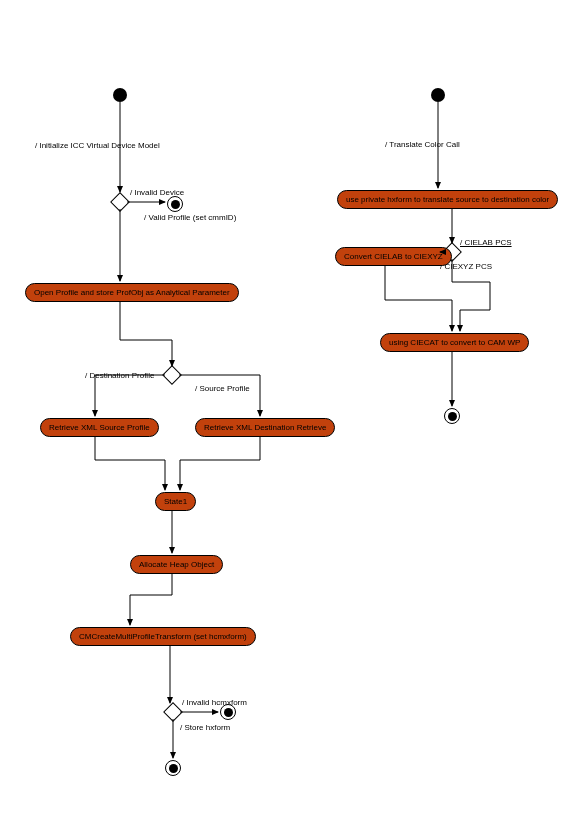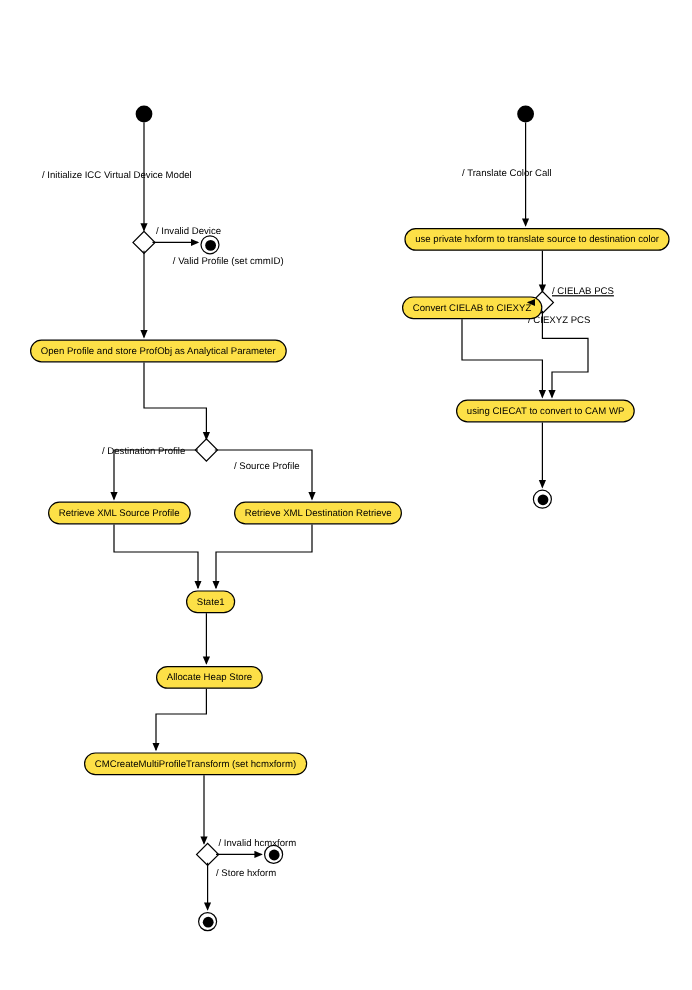--- a/index.html
+++ b/index.html
@@ -42,21 +42,21 @@
     height: 14px;
     border: 1px solid #000;
     transform: rotate(45deg);
     background: #fff;
   }
   .activity {
     border: 1px solid #000;
     border-radius: 10px;
     padding: 4px 8px;
     text-align: center;
-    background: #fde047;
+    background: #c2410c;
     white-space: nowrap;
   }
   .label {
     position: absolute;
     white-space: nowrap;
   }
   svg.connector {
     position: absolute;
     top: 0;
     left: 0;
@@ -80,21 +80,21 @@
 <div class="node activity" style="left:25px; top:283px;">Open Profile and store ProfObj as Analytical Parameter</div>
 
 <div class="node decision" style="left:165px; top:368px;"></div>
 <div class="label" style="left:85px; top:371px;">/ Destination Profile</div>
 <div class="label" style="left:195px; top:384px;">/ Source Profile</div>
 
 <div class="node activity" style="left:40px; top:418px;">Retrieve XML Source Profile</div>
 <div class="node activity" style="left:195px; top:418px;">Retrieve XML Destination Retrieve</div>
 
 <div class="node activity" style="left:155px; top:492px;">State1</div>
-<div class="node activity" style="left:130px; top:555px;">Allocate Heap Store</div>
+<div class="node activity" style="left:130px; top:555px;">Allocate Heap Object</div>
 <div class="node activity" style="left:70px; top:627px;">CMCreateMultiProfileTransform (set hcmxform)</div>
 
 <div class="node decision" style="left:166px; top:705px;"></div>
 <div class="label" style="left:182px; top:698px;">/ Invalid hcmxform</div>
 <div class="node end-node" style="left:220px; top:704px;"></div>
 <div class="label" style="left:180px; top:723px;">/ Store hxform</div>
 <div class="node end-node" style="left:165px; top:760px;"></div>
 
 <div class="node start-node" style="left:431px; top:88px;"></div>
 <div class="label" style="left:385px; top:140px;">/ Translate Color Call</div>

